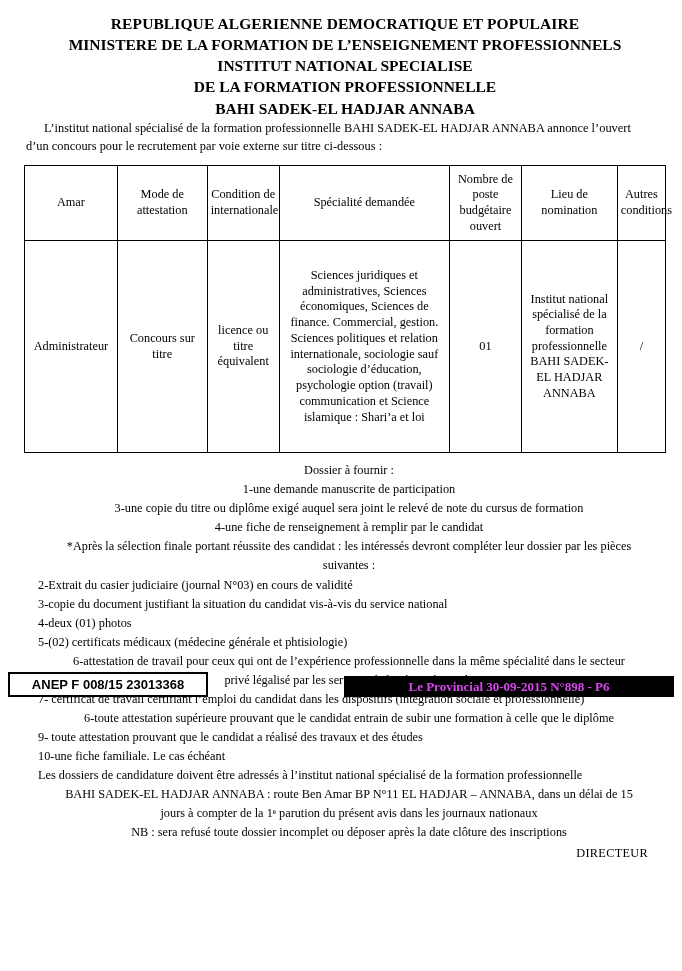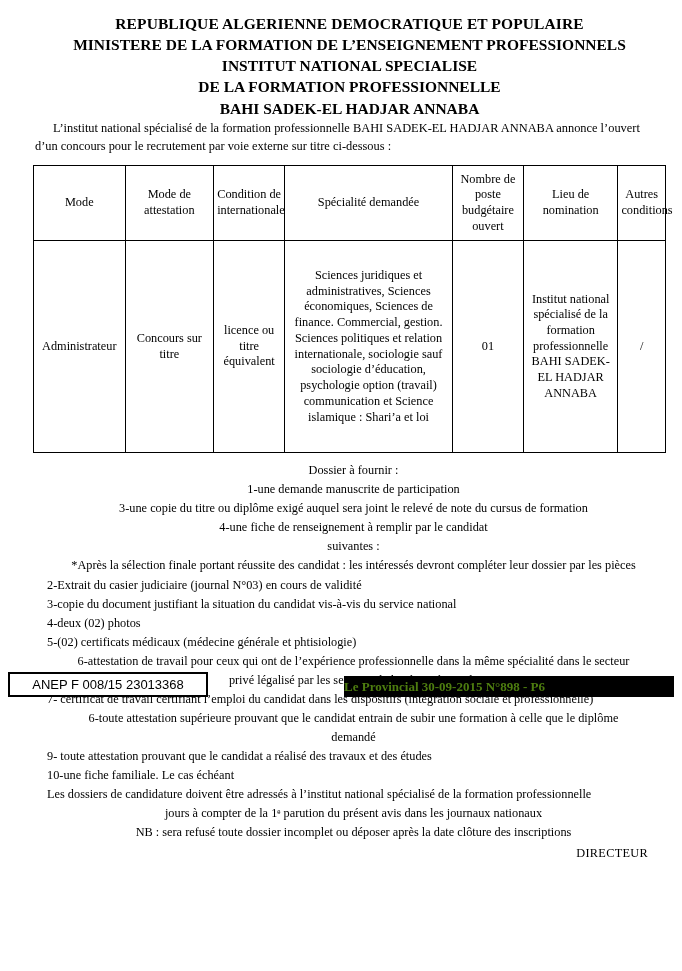--- a/index.html
+++ b/index.html
@@ -12,21 +12,21 @@
     height: 971px;
     font-family: "Liberation Serif", serif;
     color: #000;
     position: relative;
     overflow: hidden;
   }
   .page {
     width: 682px;
     height: 703px;
     box-sizing: border-box;
-    padding: 14px 16px 0 33px;
+    padding: 14px 16px 0 24px;
     position: relative;
   }
   .hdr {
     text-align: center;
     font-weight: bold;
     font-family: "Liberation Serif", serif;
   }
   .hdr .l1 { font-size: 15.5px; letter-spacing: 0.1px; line-height: 1.35; }
   .hdr .l2 { font-size: 15.5px; line-height: 1.35; }
   .hdr .l3 { font-size: 15.5px; line-height: 1.35; }
@@ -109,38 +109,38 @@
     height: 30px;
   }
   .footer .left {
     position: absolute;
     left: 8px;
     bottom: 6px;
     width: 196px;
     height: 21px;
     border: 2px solid #000;
     background: #fff;
-    font-weight: normal;
+    font-weight: bold;
     font-size: 13px;
     line-height: 21px;
     text-align: center;
     font-family: "Liberation Sans", sans-serif;
   }
   .footer .right {
     position: absolute;
     right: 8px;
     bottom: 6px;
     width: 330px;
     height: 21px;
     background: #000;
-    color: #4d7c0f;
+    color: #d946ef;
     font-weight: bold;
     font-size: 13px;
     line-height: 21px;
-    text-align: left;
+    text-align: center;
     font-family: "Liberation Serif", serif;
   }
 </style>
 </head>
 <body>
 
 <div class="page">
 
   <div class="hdr">
     <div class="l1">REPUBLIQUE ALGERIENNE DEMOCRATIQUE  ET POPULAIRE</div>
@@ -152,21 +152,21 @@
 
 
   <div class="intro">
     <div class="first">L’institut national spécialisé de la formation professionnelle BAHI SADEK-EL  HADJAR ANNABA annonce l’ouvert</div>
     <div>d’un concours pour le recrutement par voie externe sur titre ci-dessous :</div>
   </div>
 
   <table class="jobs">
     <thead>
       <tr>
-        <th class="col1">Mode</th>
+        <th class="col1">Amar</th>
         <th class="col2">Mode de attestation</th>
         <th class="col3">Condition de internationale</th>
         <th class="col4">Spécialité demandée</th>
         <th class="col5">Nombre de poste budgétaire ouvert</th>
         <th class="col6">Lieu de nomination</th>
         <th class="col7">Autres conditions</th>
       </tr>
     </thead>
     <tbody>
       <tr>
@@ -179,34 +179,34 @@
         <td>/</td>
       </tr>
     </tbody>
   </table>
 
   <div class="body-text">
     <div class="line ind">Dossier à fournir :</div>
     <div class="line ind">1-une demande manuscrite de participation</div>
     <div class="line ind">3-une copie du titre ou diplôme exigé auquel sera joint le relevé de note du cursus de formation</div>
     <div class="line ind">4-une fiche de renseignement à remplir par le candidat</div>
+    <div class="line ind">*Après la sélection finale portant réussite des candidat : les intéressés devront compléter leur dossier par les pièces</div>
     <div class="line ind">suivantes :</div>
-    <div class="line ind">*Après la sélection finale portant réussite des candidat : les intéressés devront compléter leur dossier par les pièces</div>
     <div class="line ind2">2-Extrait du casier judiciaire (journal N°03) en cours de validité</div>
     <div class="line ind2">3-copie du document justifiant la situation du candidat vis-à-vis du service national</div>
-    <div class="line ind2">4-deux (02) photos</div>
+    <div class="line ind2">4-deux (01) photos</div>
     <div class="line ind2">5-(02) certificats médicaux (médecine générale et phtisiologie)</div>
     <div class="line ind">6-attestation de travail pour ceux qui ont de l’expérience professionnelle dans la même spécialité dans le secteur</div>
     <div class="line ind">privé légalisé par les services de la sécurité sociale</div>
     <div class="line ind2">7- certificat de travail certifiant l’emploi du candidat dans les dispositifs (intégration sociale et professionnelle)</div>
     <div class="line ind">6-toute attestation supérieure prouvant que le candidat entrain de subir une formation à celle que le diplôme</div>
-    <div class="line ind">demandé</div>
     <div class="line ind2">9- toute attestation prouvant que le candidat a réalisé des travaux et des études</div>
     <div class="line ind2">10-une fiche familiale. Le cas échéant</div>
     <div class="line ind2">Les dossiers de candidature doivent être adressés  à l’institut national spécialisé de la formation professionnelle</div>
+    <div class="line ind">BAHI SADEK-EL  HADJAR ANNABA : route Ben Amar BP N°11 EL HADJAR – ANNABA, dans un délai de 15</div>
     <div class="line ind">jours  à compter de la 1ᵉ parution du présent avis dans les journaux nationaux</div>
     <div class="line ind">NB : sera refusé toute dossier incomplet ou déposer après la date clôture des inscriptions</div>
   </div>
 
   <div class="director">DIRECTEUR</div>
 
   <div class="footer">
     <div class="left">ANEP F 008/15 23013368</div>
     <div class="right">Le Provincial 30-09-2015 N°898 - P6</div>
   </div>

